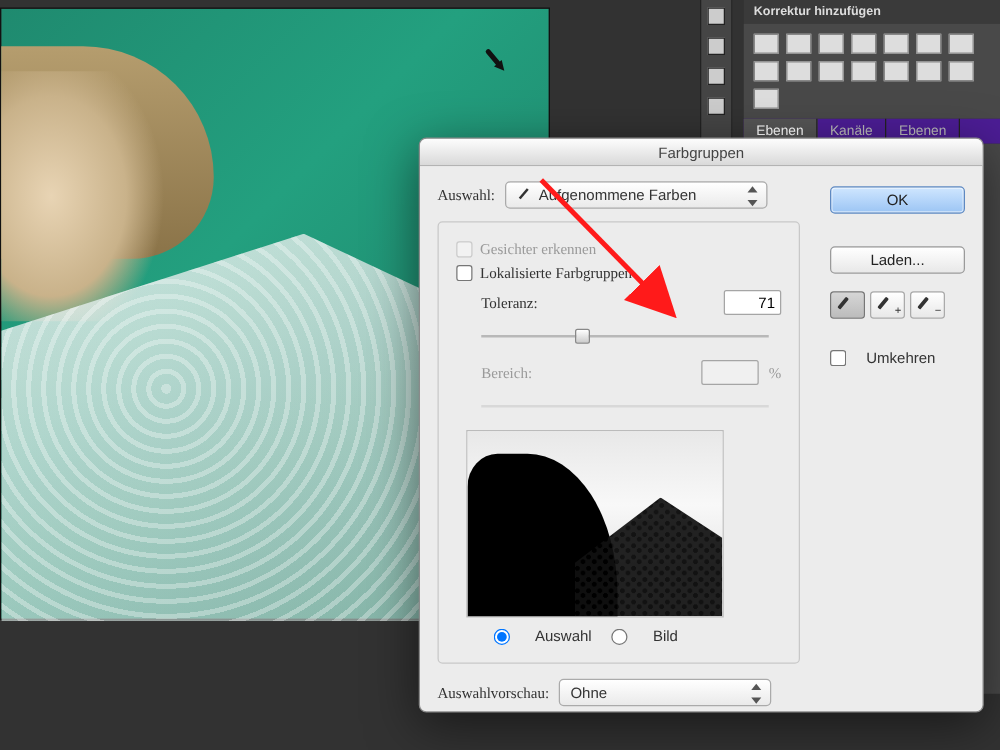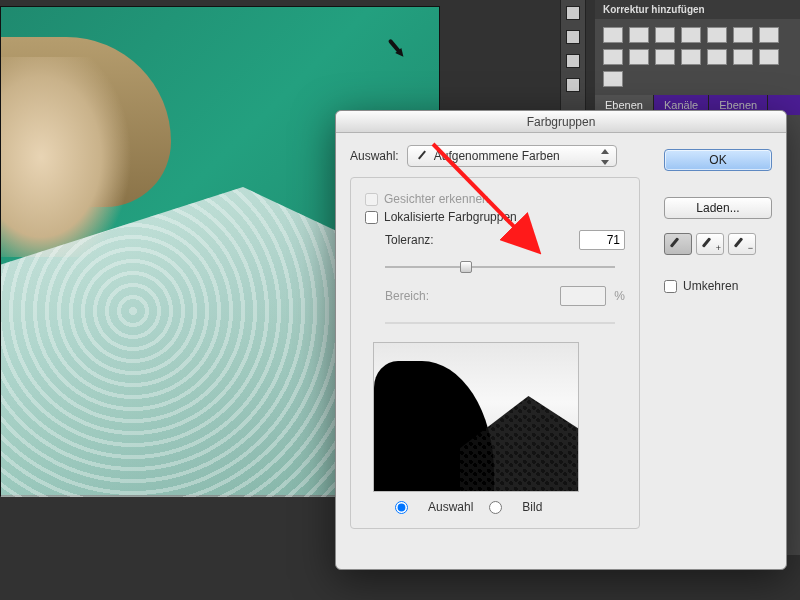--- a/index.html
+++ b/index.html
@@ -66,21 +66,21 @@
     font-size:12px; color:#333;
   }
   .titlebar {
     height:22px; background:linear-gradient(#fdfdfd,#d9d9d9);
     border-bottom:1px solid #b3b3b3; border-radius:6px 6px 0 0;
     text-align:center; line-height:22px; font-size:12px; color:#444;
   }
   .dlg-body { position:relative; padding:12px 14px; }
 
   .row { display:flex; align-items:center; gap:8px; margin-bottom:10px; }
-  .label { color:#333; }
+  .label { color:#333;font-family:Liberation Serif, serif; }
   .label.dim { color:#9a9a9a; }
 
   .select {
     flex:1; height:22px; background:linear-gradient(#fff,#eaeaea);
     border:1px solid #aaa; border-radius:4px; display:flex; align-items:center;
     padding:0 22px 0 8px; position:relative;
   }
   .select .eyeicon { width:12px; height:12px; margin-right:6px; position:relative; }
   .select .eyeicon::before { content:""; position:absolute; width:2px; height:10px; background:#333; left:5px; top:0; transform:rotate(40deg); }
   .select .arrows {
@@ -161,21 +161,21 @@
   }
   .eyedrops .ed.active { background:linear-gradient(#d6d6d6,#bcbcbc); border-color:#777; }
   .eyedrops .ed::before {
     content:""; position:absolute; left:8px; top:3px; width:3px; height:11px;
     background:#333; transform:rotate(40deg); border-radius:1px;
   }
   .eyedrops .ed .pm {
     position:absolute; right:2px; bottom:1px; font-size:9px; color:#333;
   }
 
-  .invert { display:flex; align-items:center; gap:6px; margin-top:14px; }
+  .invert { display:flex; align-items:center; gap:16px; margin-top:14px; }
 
   
   .arrow {
     position:absolute; left:418px; top:136px; width:150px; height:130px; pointer-events:none;
   }
 </style>
 </head>
 <body>
 
 <div class="canvas">
@@ -274,20 +274,27 @@
           <input type="radio" name="pv" checked="" style="">
           <span>Auswahl</span>
         </label>
         <label>
           <input type="radio" name="pv" style="">
           <span>Bild</span>
         </label>
       </div>
     </div>
 
+    <div class="row" style="margin-top:12px">
+      <span class="label">Auswahlvorschau:</span>
+      <div class="select" style="max-width:170px">
+        <span>Ohne</span>
+        <span class="arrows"></span>
+      </div>
+    </div>
   </div>
 
   <div class="btncol">
     <div class="btn primary">OK</div>
     <div style="height:6px"></div>
     <div class="btn">Laden...</div>
 
     <div class="eyedrops">
       <div class="ed active"></div>
       <div class="ed">

